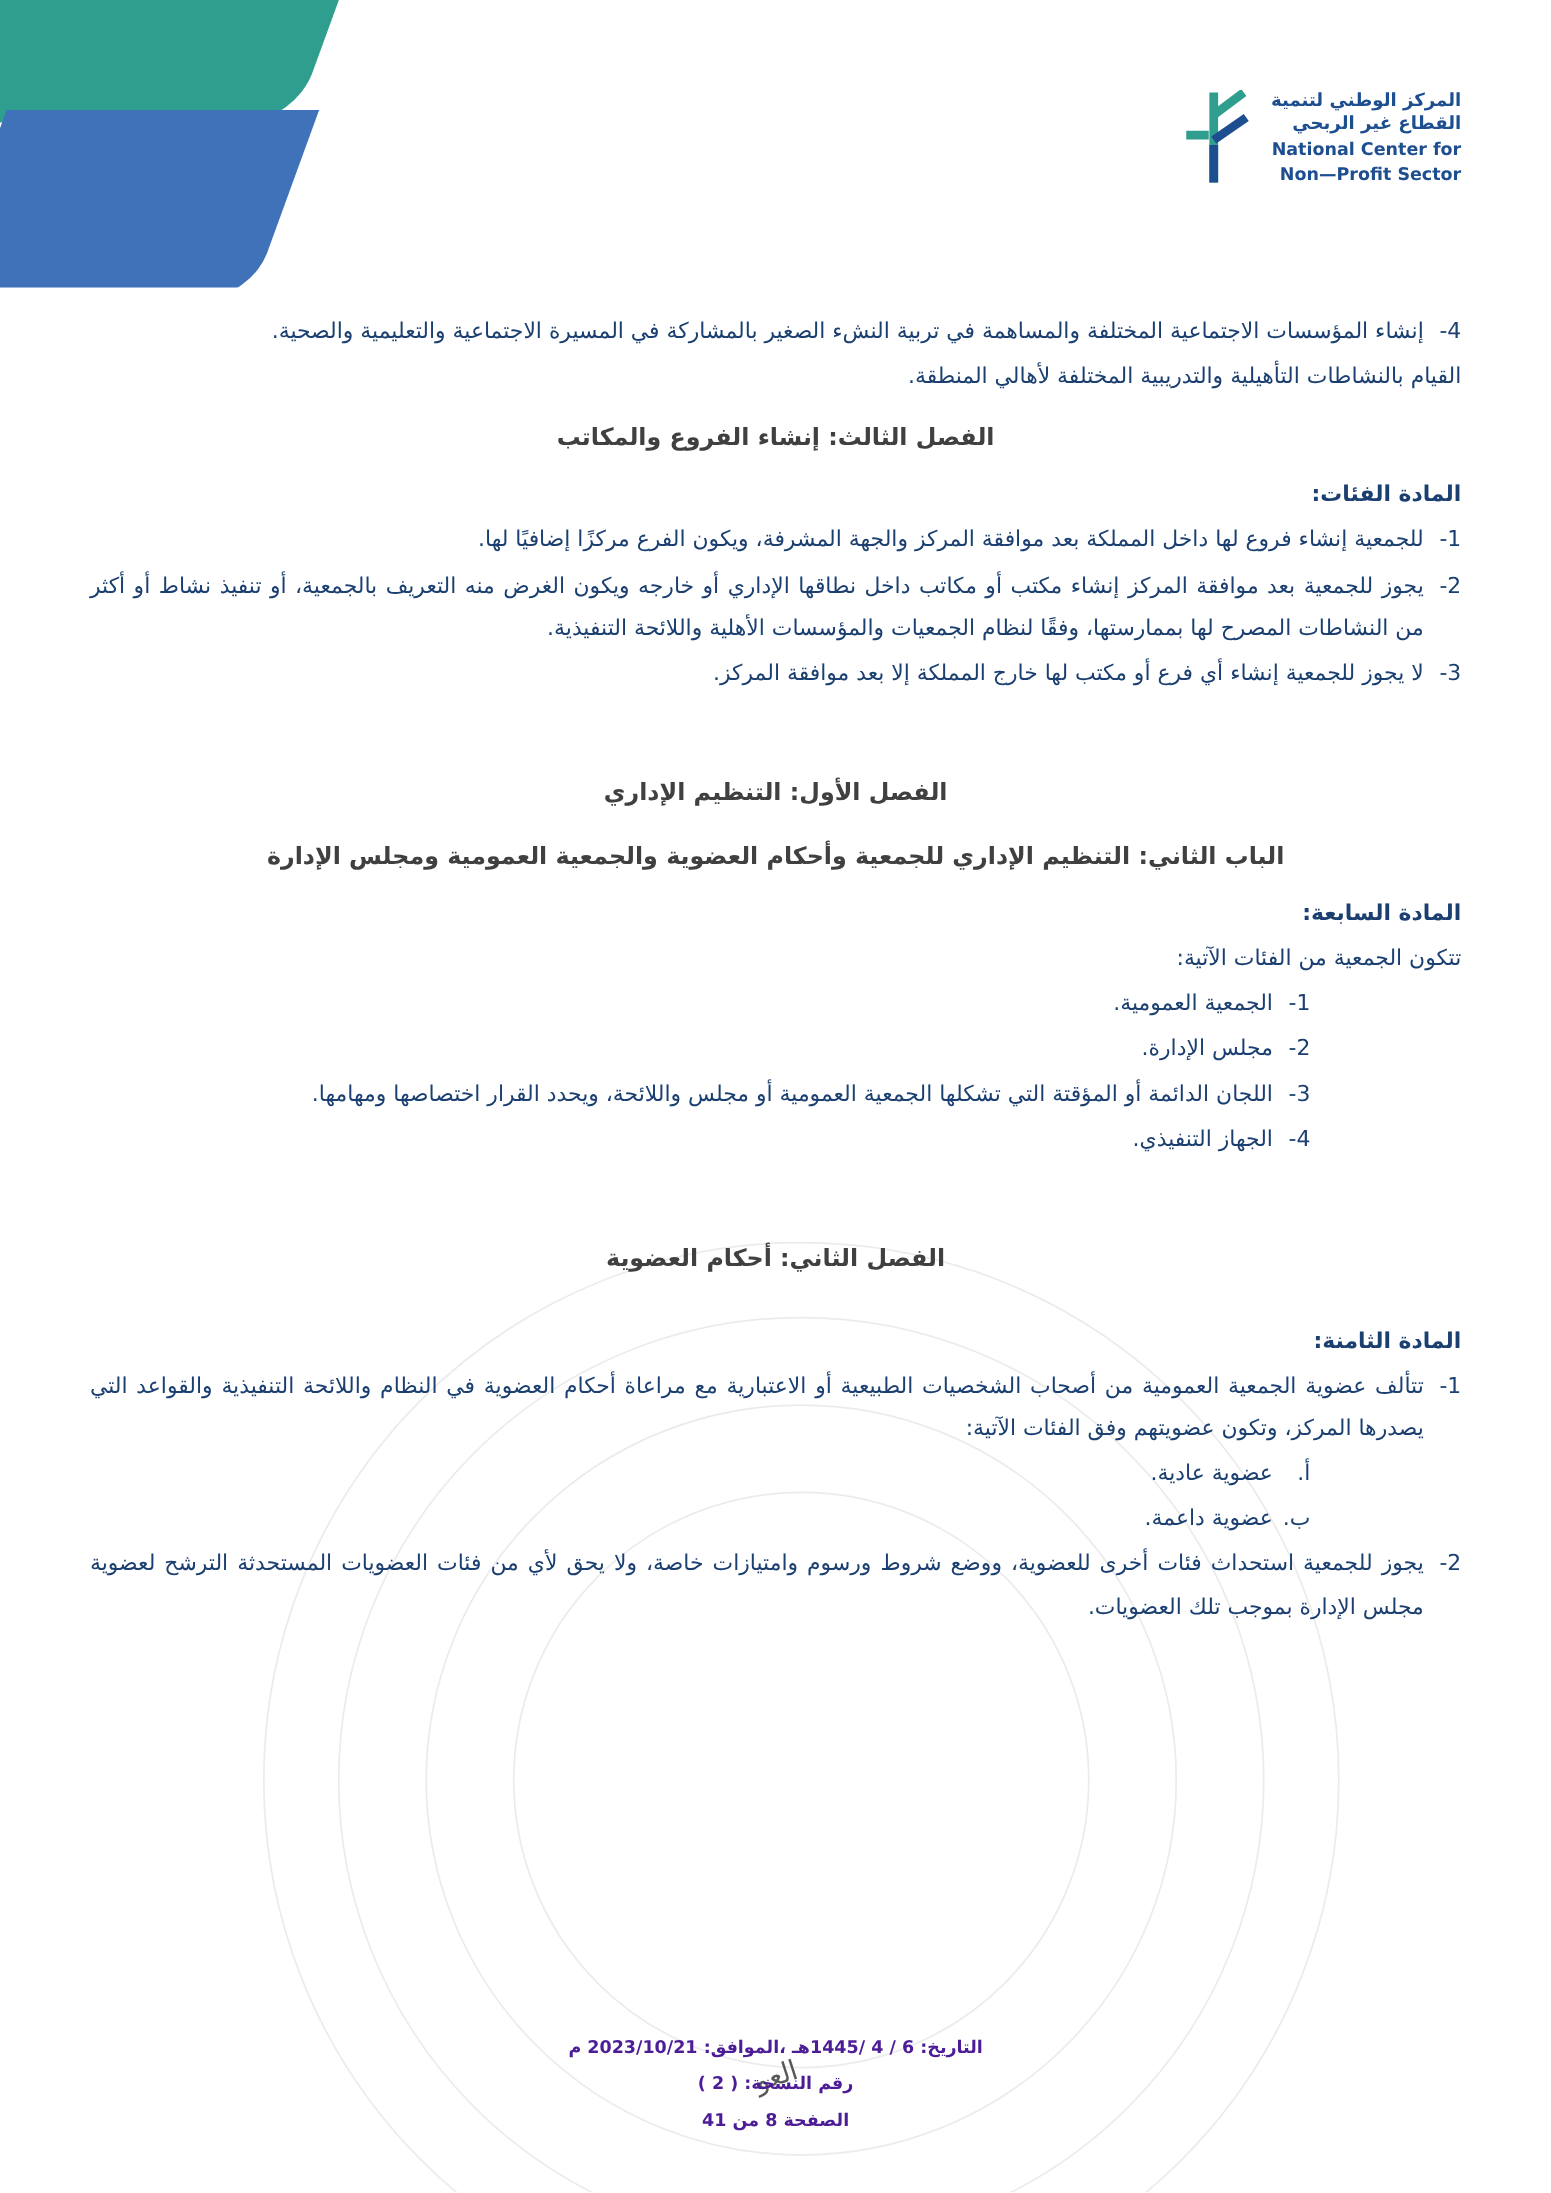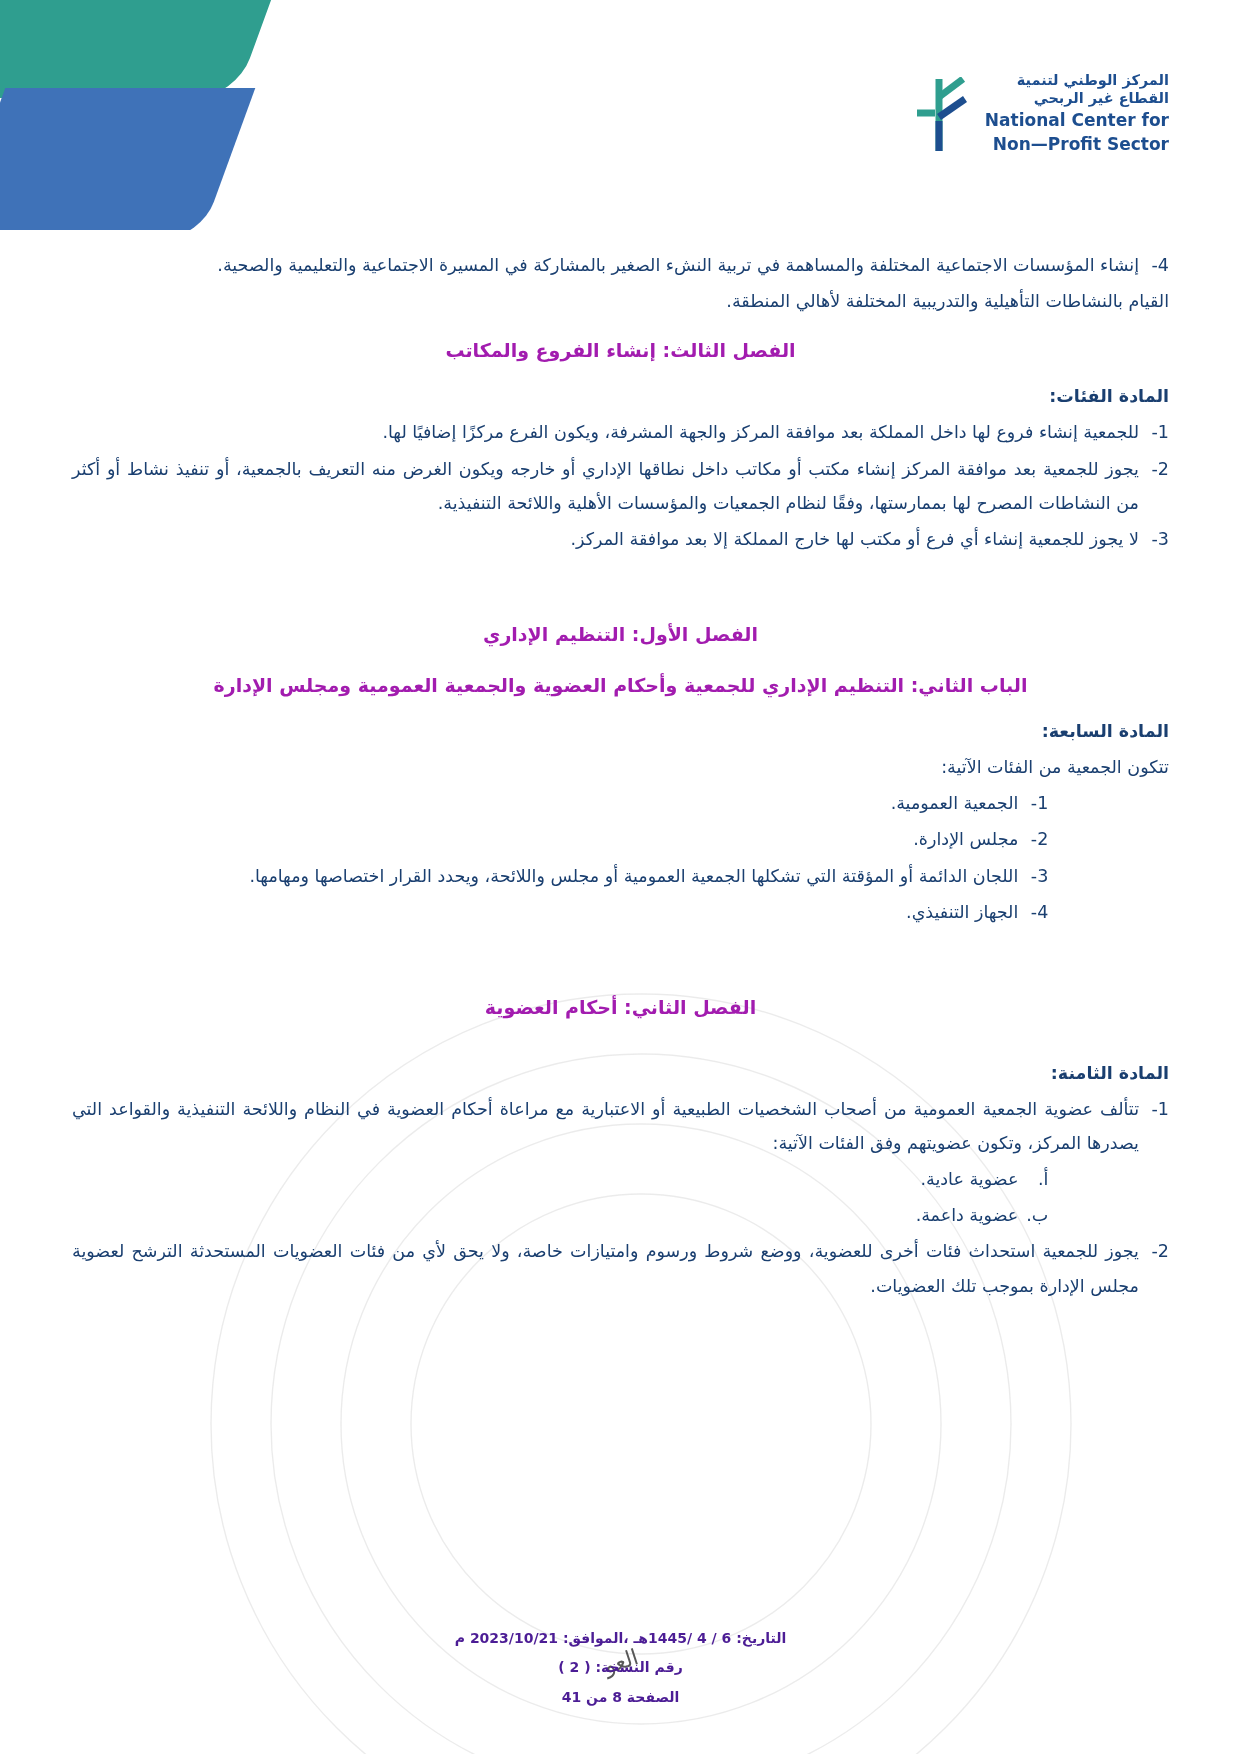--- a/index.html
+++ b/index.html
@@ -61,42 +61,42 @@
     pointer-events: none;
     opacity: 0.5;
   }
 
   
   .logo {
     position: absolute;
     top: 72px;
     right: 72px;
     display: flex;
-    align-items: flex-end;
+    align-items: center;
     gap: 14px;
     direction: rtl;
   }
   .logo-mark {
     width: 62px;
     height: 78px;
     flex: none;
   }
   .logo-text {
     text-align: right;
     line-height: 1.22;
   }
   .logo-ar {
     font-size: 14.5px;
     font-weight: 700;
     color: #1d4e8f;
     letter-spacing: 0px;
     white-space: nowrap;
   }
   .logo-en {
-    font-size: 17px;
+    font-size: 14px;
     font-weight: 700;
     color: #1d4e8f;
     white-space: nowrap;
     margin-top: 3px;
   }
 
   
   .content {
     position: absolute;
     top: 248px;
@@ -108,21 +108,21 @@
     font-size: 17.5px;
     line-height: 1.95;
   }
   .para {
     margin: 0 0 2px 0;
     text-align: justify;
     text-align-last: right;
   }
   .heading {
     font-weight: 700;
-    color: #a21caf;
+    color: #404040;
     font-size: 19px;
     text-align: center;
     margin: 14px 0 10px 0;
   }
   .article-title {
     font-weight: 700;
     color: #1a3f70;
     margin: 10px 0 2px 0;
   }
   .li {

